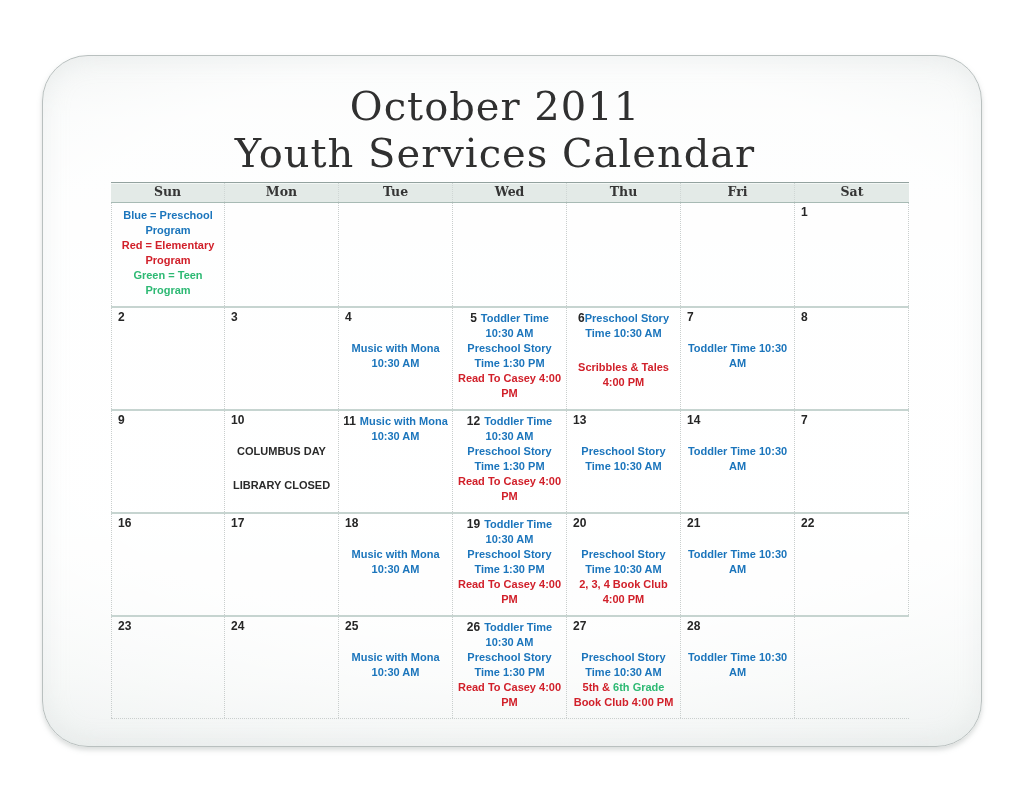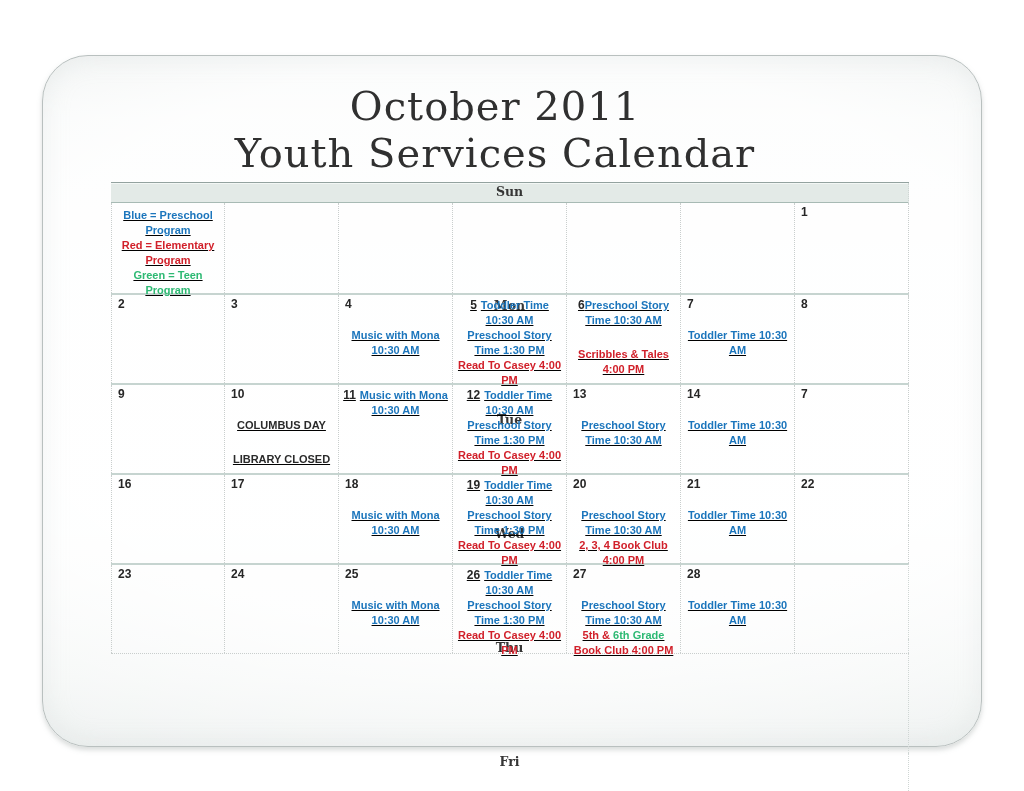--- a/index.html
+++ b/index.html
@@ -18,31 +18,30 @@
   .title-wrap{
     position:absolute;top:27px;left:0;width:904px;text-align:center;
     font-family:"DejaVu Serif","Liberation Serif",serif;
     color:#303030;font-size:40px;line-height:47px;letter-spacing:1px;
   }
   .calendar{position:absolute;left:68px;top:126px;width:798px;}
   .cal-header{
     display:flex;height:19px;background:#e3eae7;
     border-top:1px solid #93a29f;border-bottom:1px solid #a7bab4;
     box-shadow:inset 0 1px 0 #f3f7f5;
-    flex-direction:column;
   }
   .hcell{
     flex:0 0 114px;box-sizing:border-box;text-align:center;
     font-family:"DejaVu Serif","Liberation Serif",serif;font-weight:bold;
     font-size:12.5px;line-height:18px;color:#353535;
     border-right:1px dotted #cfd6d4;
   }
   .hcell:last-child{border-right:none;}
   .weeks{border-bottom:1px dotted #c9cecd;}
-  .week{display:flex;height:90px;box-sizing:border-box;text-decoration:underline;}
+  .week{display:flex;height:103px;box-sizing:border-box;}
   .week + .week{border-top:2px solid #c6d4d0;}
   .cell{
     flex:0 0 114px;position:relative;box-sizing:border-box;
     border-right:1px dotted #c9cecd;
   }
   .cell:first-child{border-left:1px dotted #c9cecd;}
   .day-num{
     position:absolute;top:2px;left:6px;
     font-size:12px;font-weight:bold;color:#262626;
   }

